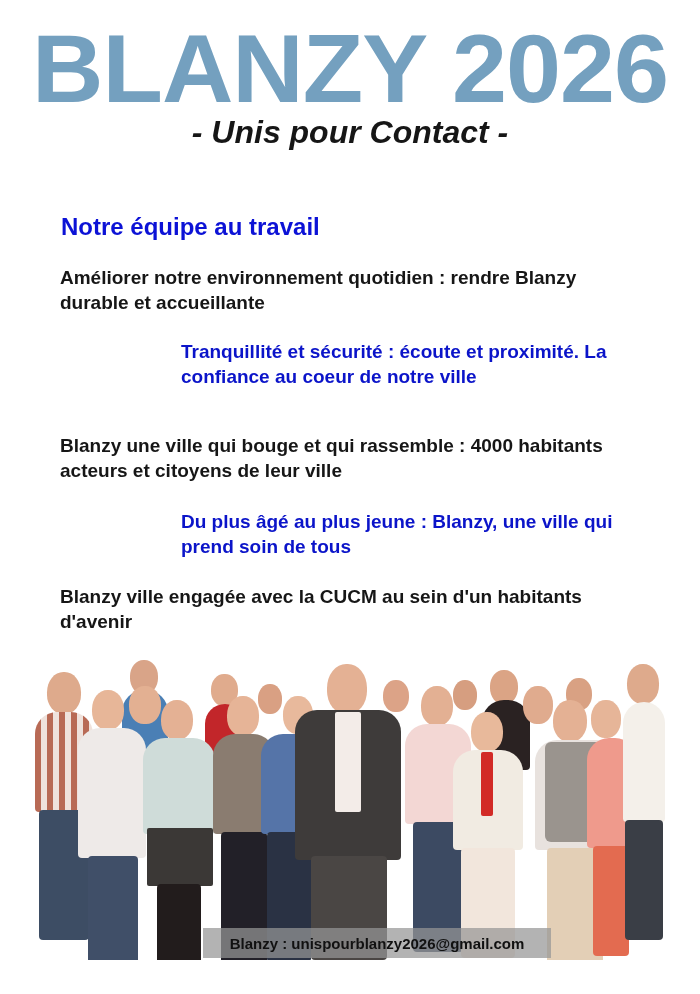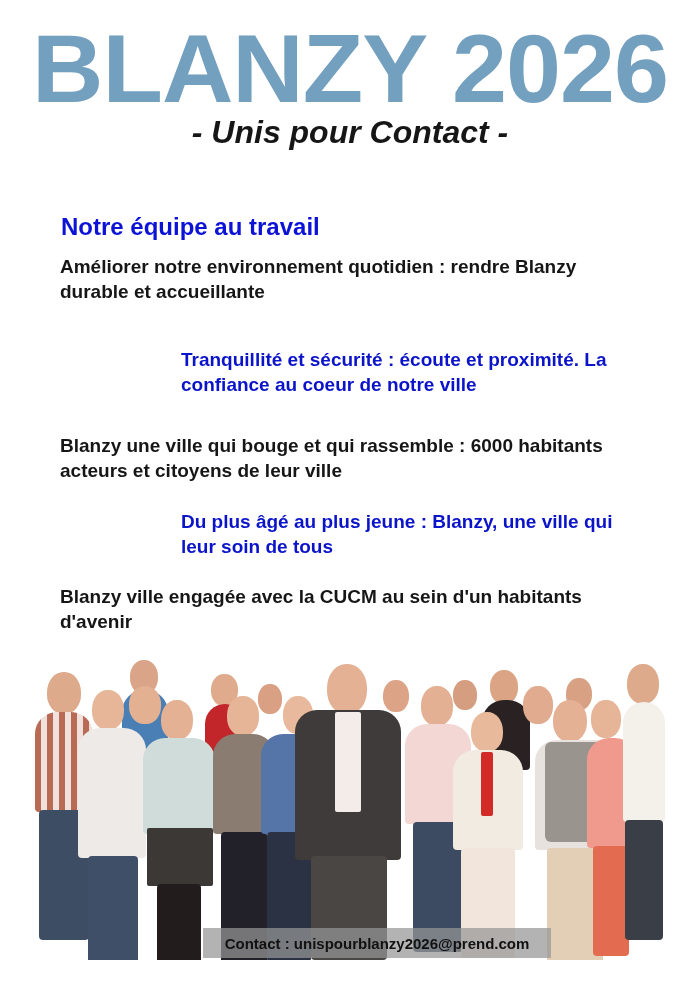--- a/index.html
+++ b/index.html
@@ -15,22 +15,22 @@
       font-family:"Liberation Sans", sans-serif; font-weight:bold; font-style:italic;
       font-size:32px; line-height:40px; color:#161616;
     }
     .heading {
       position:absolute; left:61px; top:198px;
       font-weight:bold; font-size:24px; line-height:30px; color:#0c12d6;margin-top:14px;
     }
     .para { position:absolute; font-size:19px; line-height:25px; }
     .para.black { left:60px; width:560px; color:#161616; font-weight:bold; -webkit-text-stroke:0; font-weight:600; }
     .para.blue { left:181px; width:470px; color:#0b14c9; font-weight:bold; }
-    .p1 { top:254px; }
-    .p2 { top:347px; }
+    .p1 { top:265px; }
+    .p2 { top:339px; }
     .p3 { top:433px; }
     .p4 { top:509px; }
     .p5 { top:584px; }
 
     .photo {
       position:absolute; left:33px; top:660px; width:632px; height:300px;
       overflow:hidden;
     }
     .person { position:absolute; }
     .head { position:absolute; border-radius:48% 48% 46% 46%; }
@@ -47,22 +47,22 @@
 </head>
 <body>
 
 <div class="title">BLANZY 2026</div>
 <div class="subtitle">- Unis pour Contact -</div>
 
 <div class="heading">Notre équipe au travail</div>
 
 <div class="para black p1">Améliorer notre environnement quotidien : rendre Blanzy durable et accueillante</div>
 <div class="para blue p2">Tranquillité et sécurité : écoute et proximité. La confiance au coeur de notre ville</div>
-<div class="para black p3">Blanzy une ville qui bouge et qui rassemble : 6000 habitants acteurs et citoyens de leur ville</div>
-<div class="para blue p4">Du plus âgé au plus jeune : Blanzy, une ville qui leur soin de tous</div>
+<div class="para black p3">Blanzy une ville qui bouge et qui rassemble : 4000 habitants acteurs et citoyens de leur ville</div>
+<div class="para blue p4">Du plus âgé au plus jeune : Blanzy, une ville qui prend soin de tous</div>
 <div class="para black p5">Blanzy ville engagée avec la CUCM au sein d'un habitants d'avenir</div>
 
 <div class="photo">
 
   <div class="person" style="left:97px;top:0;">
     <div class="head" style="left:0;top:0;width:28px;height:34px;background:#d9a488;"></div>
     <div class="body" style="left:-8px;top:30px;width:46px;height:60px;background:#4a7fb5;"></div>
   </div>
   <div class="person" style="left:178px;top:14px;">
     <div class="head" style="left:0;top:0;width:27px;height:32px;background:#e0ab8d;"></div>
@@ -147,13 +147,13 @@
     <div class="body" style="left:0;top:38px;width:50px;height:110px;background:#ef9a8c;"></div>
     <div class="legs" style="left:6px;top:146px;width:36px;height:110px;background:#e36b50;"></div>
   </div>
   <div class="person" style="left:590px;top:4px;">
     <div class="head" style="left:4px;top:0;width:32px;height:40px;background:#deaa8c;"></div>
     <div class="body" style="left:0;top:38px;width:42px;height:120px;background:#f4f0ea;"></div>
     <div class="legs" style="left:2px;top:156px;width:38px;height:120px;background:#3a3e46;"></div>
   </div>
 </div>
 
-<div class="contact">Contact : unispourblanzy2026@prend.com</div>
+<div class="contact">Blanzy : unispourblanzy2026@gmail.com</div>
 
 </body></html>

